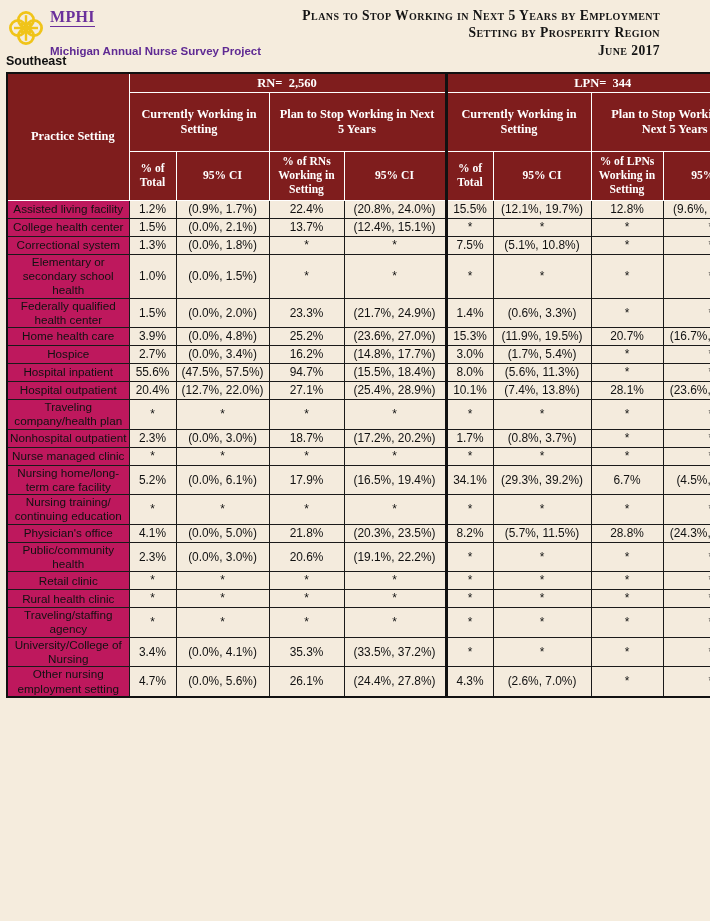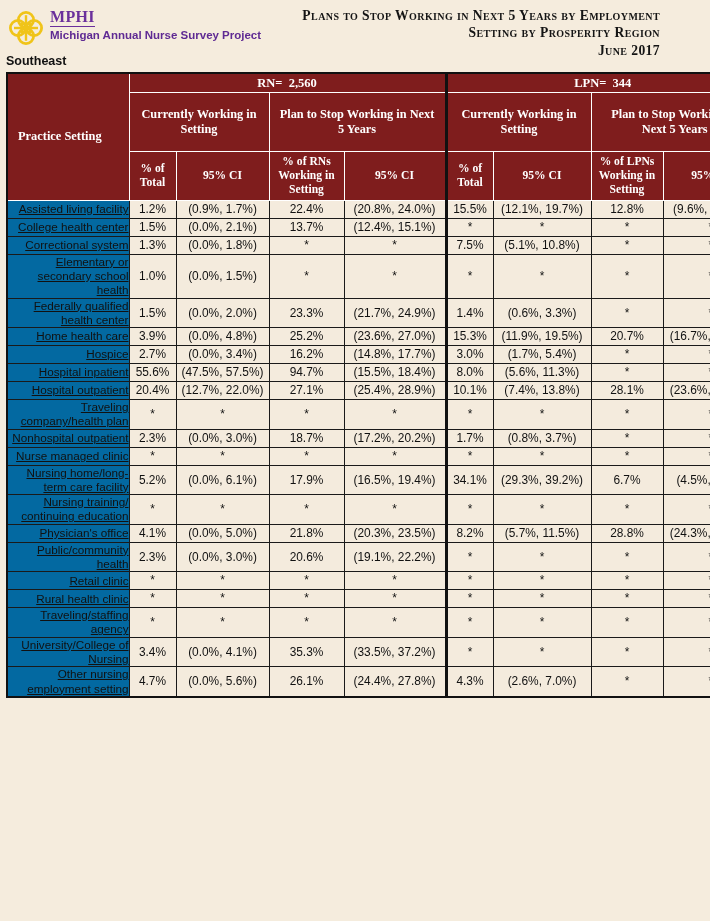--- a/index.html
+++ b/index.html
@@ -57,21 +57,21 @@
     display: inline-block;
     padding-bottom: 0px;
     width: max-content;
   }
   .brand-sub {
     font-family: "Liberation Sans", sans-serif;
     font-size: 11.5px;
     font-weight: 600;
     color: #5f2a93;
     line-height: 1.15;
-    margin-top: 2px;
+    margin-top: 18px;
     white-space: nowrap;
   }
 
   .title-block {
     text-align: right;
     font-family: "Liberation Serif", serif;
     color: #141414;
     font-weight: 700;
     font-size: 13.6px;
     font-variant: small-caps;
@@ -119,35 +119,34 @@
     border-color: #ffffff !important;
     border-width: 1px;
     line-height: 1.2;
   }
   .hd.l1 { font-size: 12.5px; height: 18px; }
   .hd.l2 { font-size: 12.3px; height: 54px; padding: 2px 9px; }
   .hd.l3 { font-size: 11.6px; padding: 3px 2px; }
   .hd.stub {
     text-align: left;
     font-size: 12.4px;
-    padding-left: 10px;
+    padding-left: 23px;
     vertical-align: middle;
   }
   .hd.seam-left { border-left: 3px solid #111 !important; }
 
   
   td.lbl {
-    background: #0369a1;
+    background: #be185d;
     color: #111;
     font-size: 11.7px;
-    text-align: right;
+    text-align: center;
     padding: 2px 3px 2px 5px;
     line-height: 1.22;
     vertical-align: middle;
-    text-decoration: underline;
   }
   td.val {
     background: #f4ebdd;
     color: #111;
     font-size: 11.9px;
     text-align: center;
     vertical-align: middle;
     padding: 2px 1px;
     line-height: 1.22;
     white-space: nowrap;

